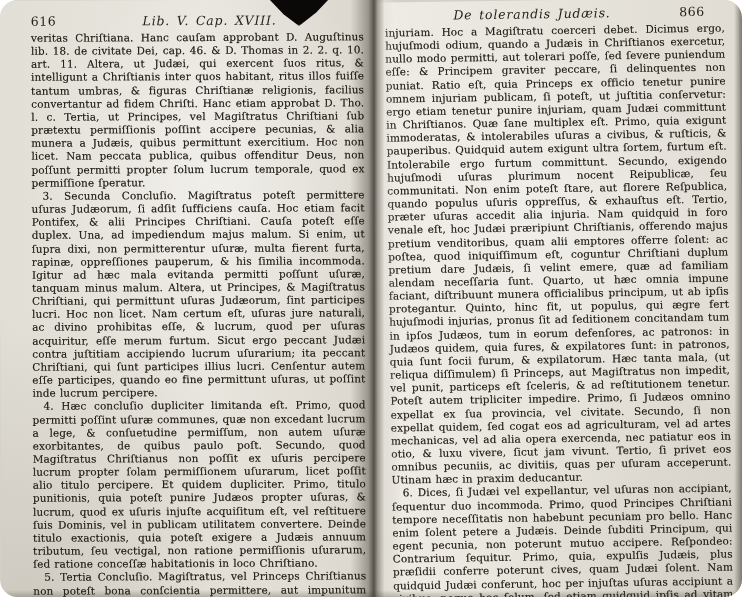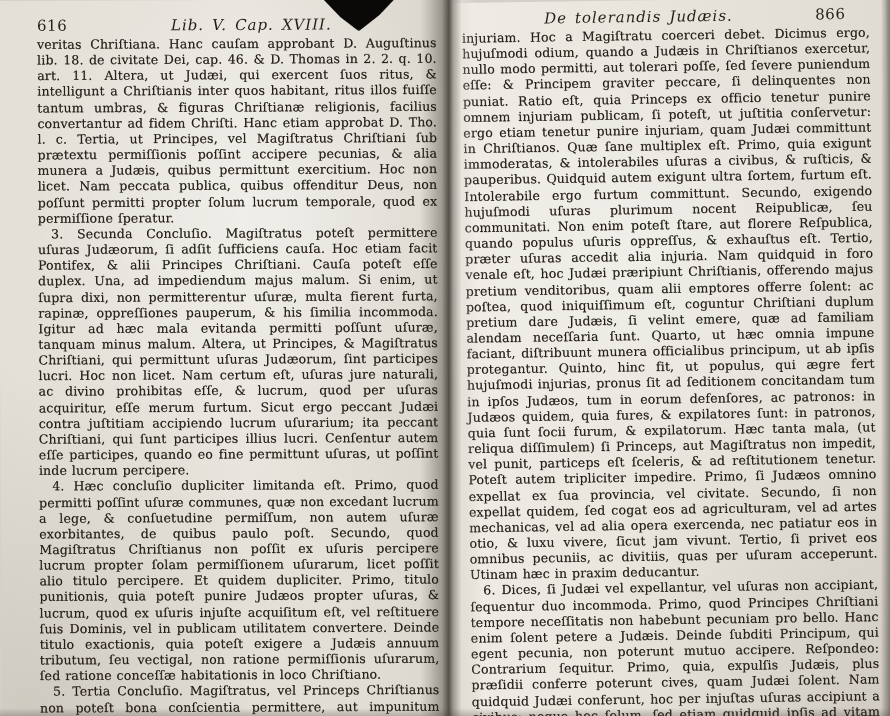--- a/index.html
+++ b/index.html
@@ -3,20 +3,21 @@
 <meta charset="utf-8">
 <style>
   html,body{margin:0;padding:0;}
   .scan{
     position:relative;
     width:742px;height:597px;
     overflow:hidden;
     background:#d3d0c9;
     font-family:"DejaVu Serif","Liberation Serif",serif;
     color:#241f19;
+    border-radius:18px;
   }
   
   .page{
     position:absolute;top:0;height:597px;
     color:#241f19;
   }
   .page-left{
     left:0;width:372px;
     transform:rotate(-0.25deg);
     background:

